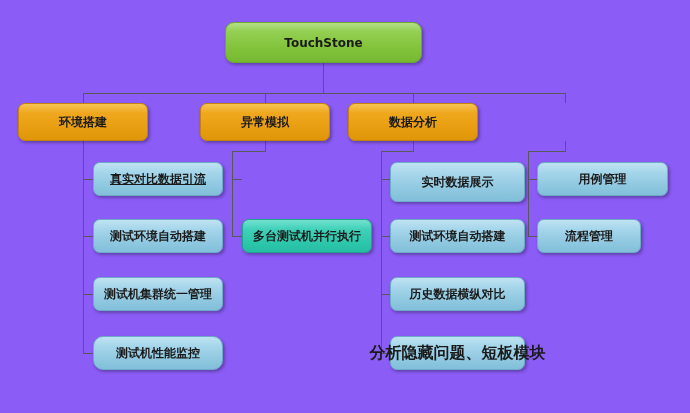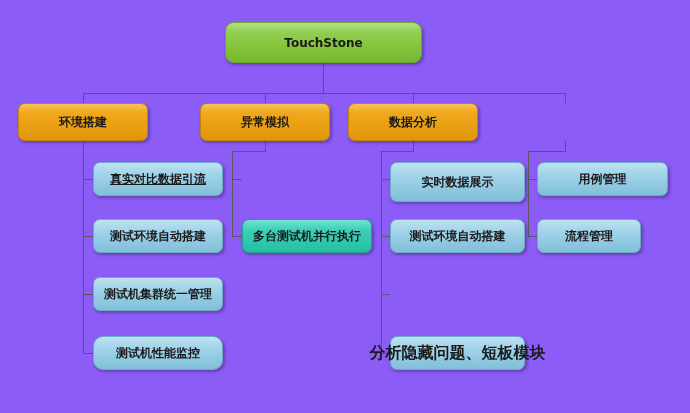--- a/index.html
+++ b/index.html
@@ -97,18 +97,19 @@
 
   <div class="node node-blue" style="left:93px; top:162px; width:130px; height:34px;text-decoration:underline;">真实对比数据引流</div>
   <div class="node node-blue" style="left:93px; top:219px; width:130px; height:34px;">测试环境自动搭建</div>
   <div class="node node-blue" style="left:93px; top:277px; width:130px; height:34px;">测试机集群统一管理</div>
   <div class="node node-blue" style="left:93px; top:336px; width:130px; height:34px;border-radius:10px;">测试机性能监控</div>
 
   <div class="node node-teal" style="left:242px; top:219px; width:130px; height:34px;">多台测试机并行执行</div>
 
   <div class="node node-blue" style="left:390px; top:162px; width:135px; height:40px;">实时数据展示</div>
   <div class="node node-blue" style="left:390px; top:219px; width:135px; height:34px;">测试环境自动搭建</div>
+  <div class="node node-blue" style="left:390px; top:277px; width:135px; height:34px;">历史数据横纵对比</div>
   <div class="node node-blue" style="left:390px; top:336px; width:135px; height:34px; font-size:16px;">分析隐藏问题、短板模块</div>
 
   <div class="node node-blue" style="left:537px; top:162px; width:131px; height:34px;">用例管理</div>
   <div class="node node-blue" style="left:537px; top:219px; width:104px; height:34px;">流程管理</div>
 
 </div>
 
 </body></html>

